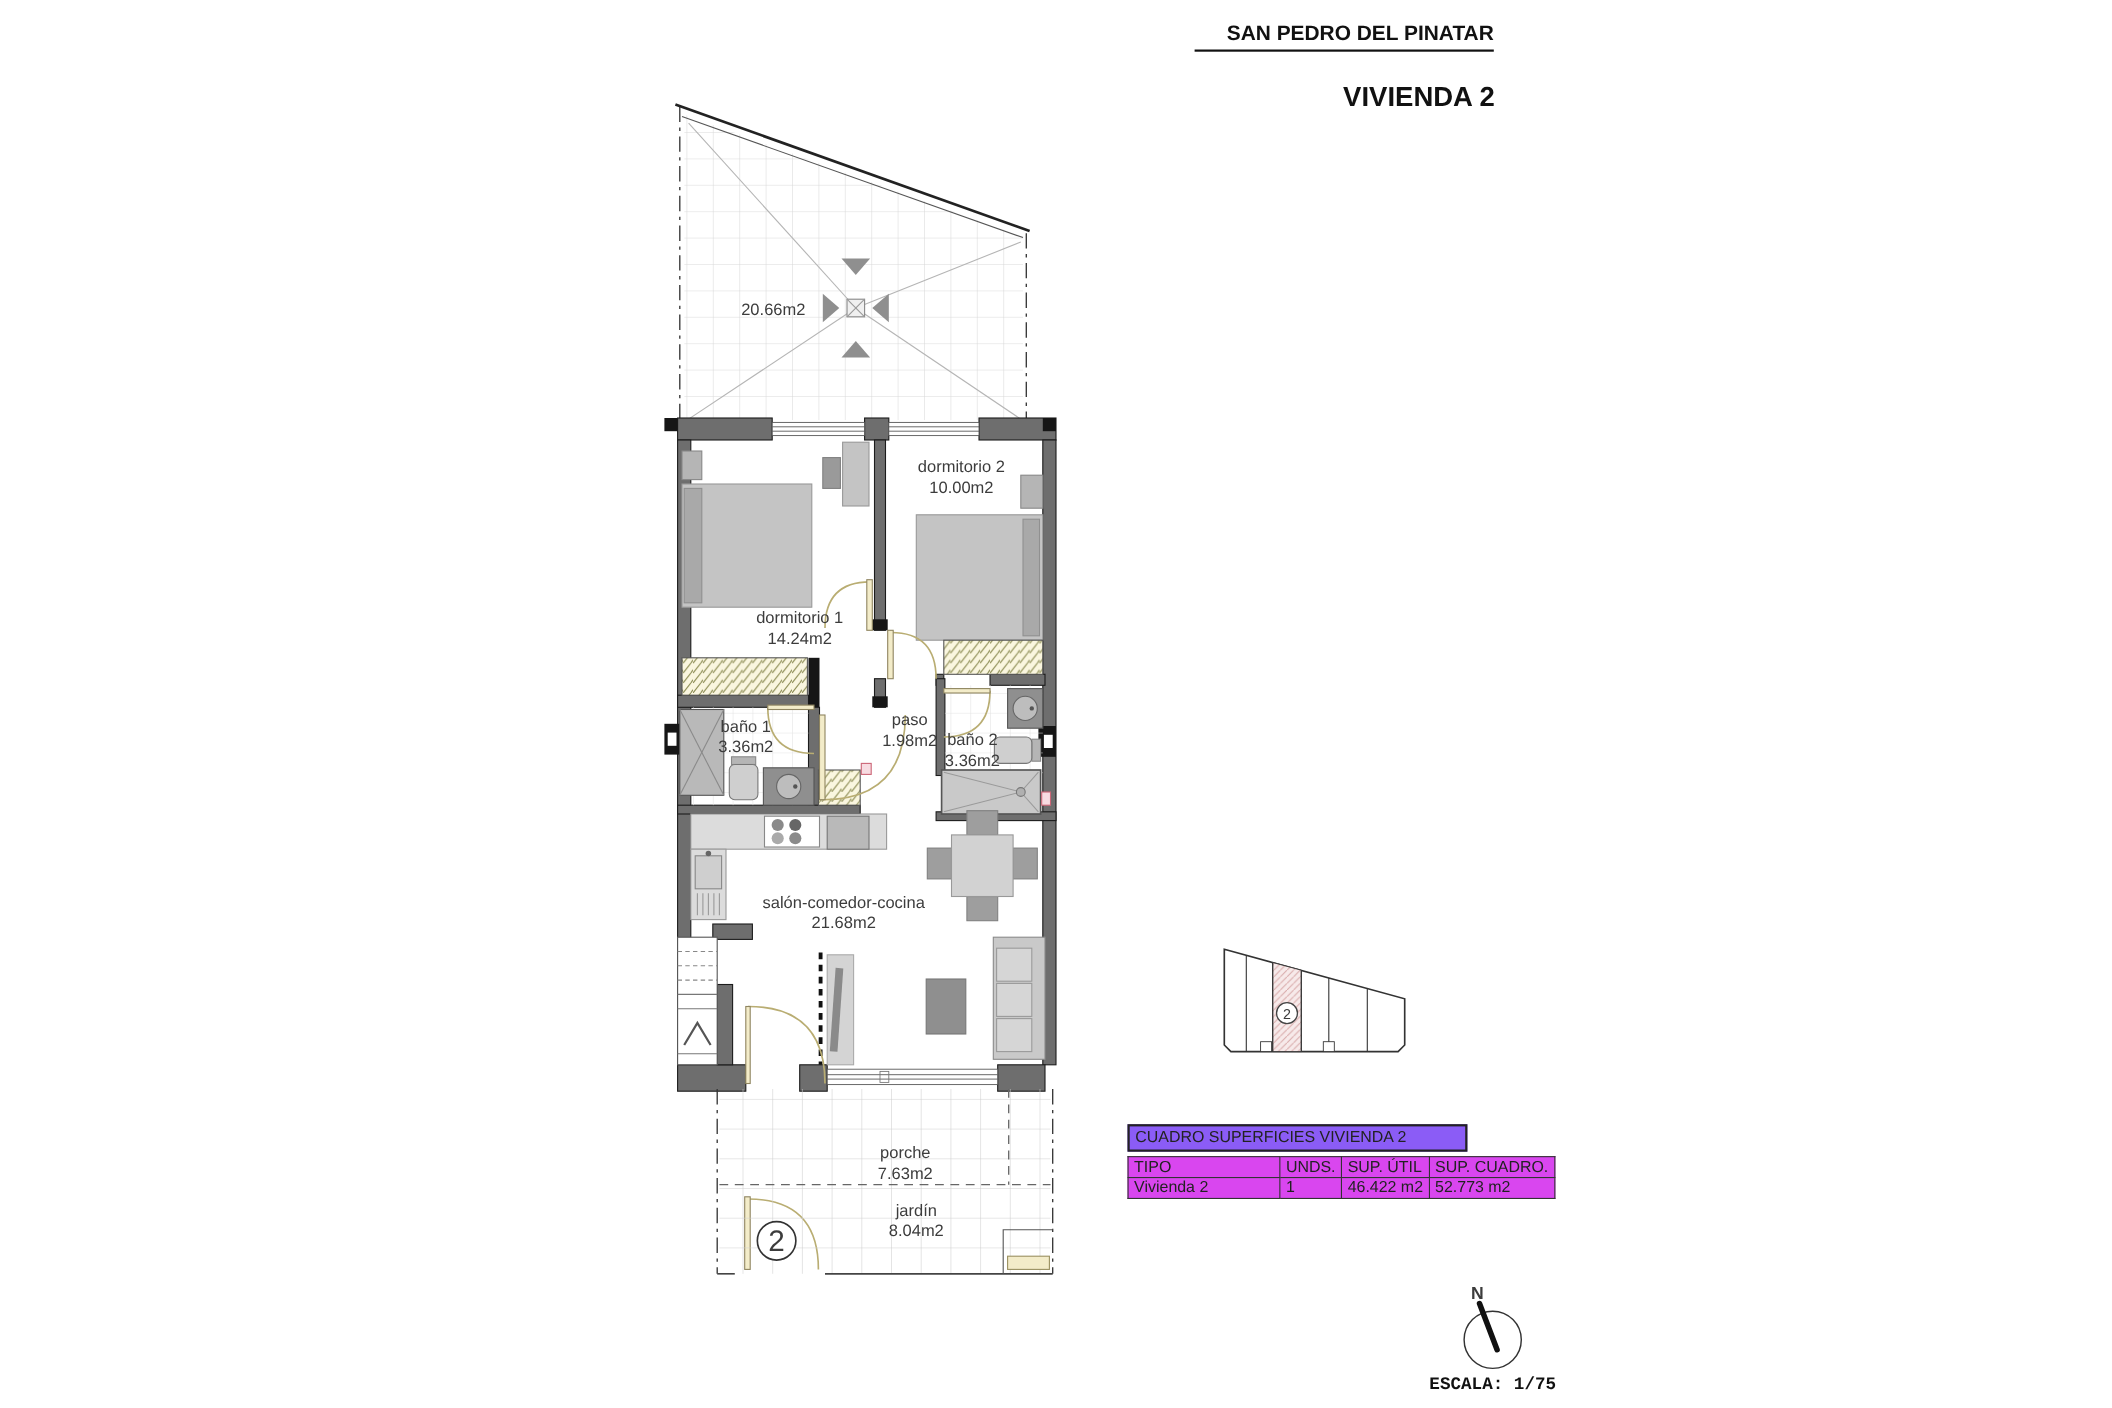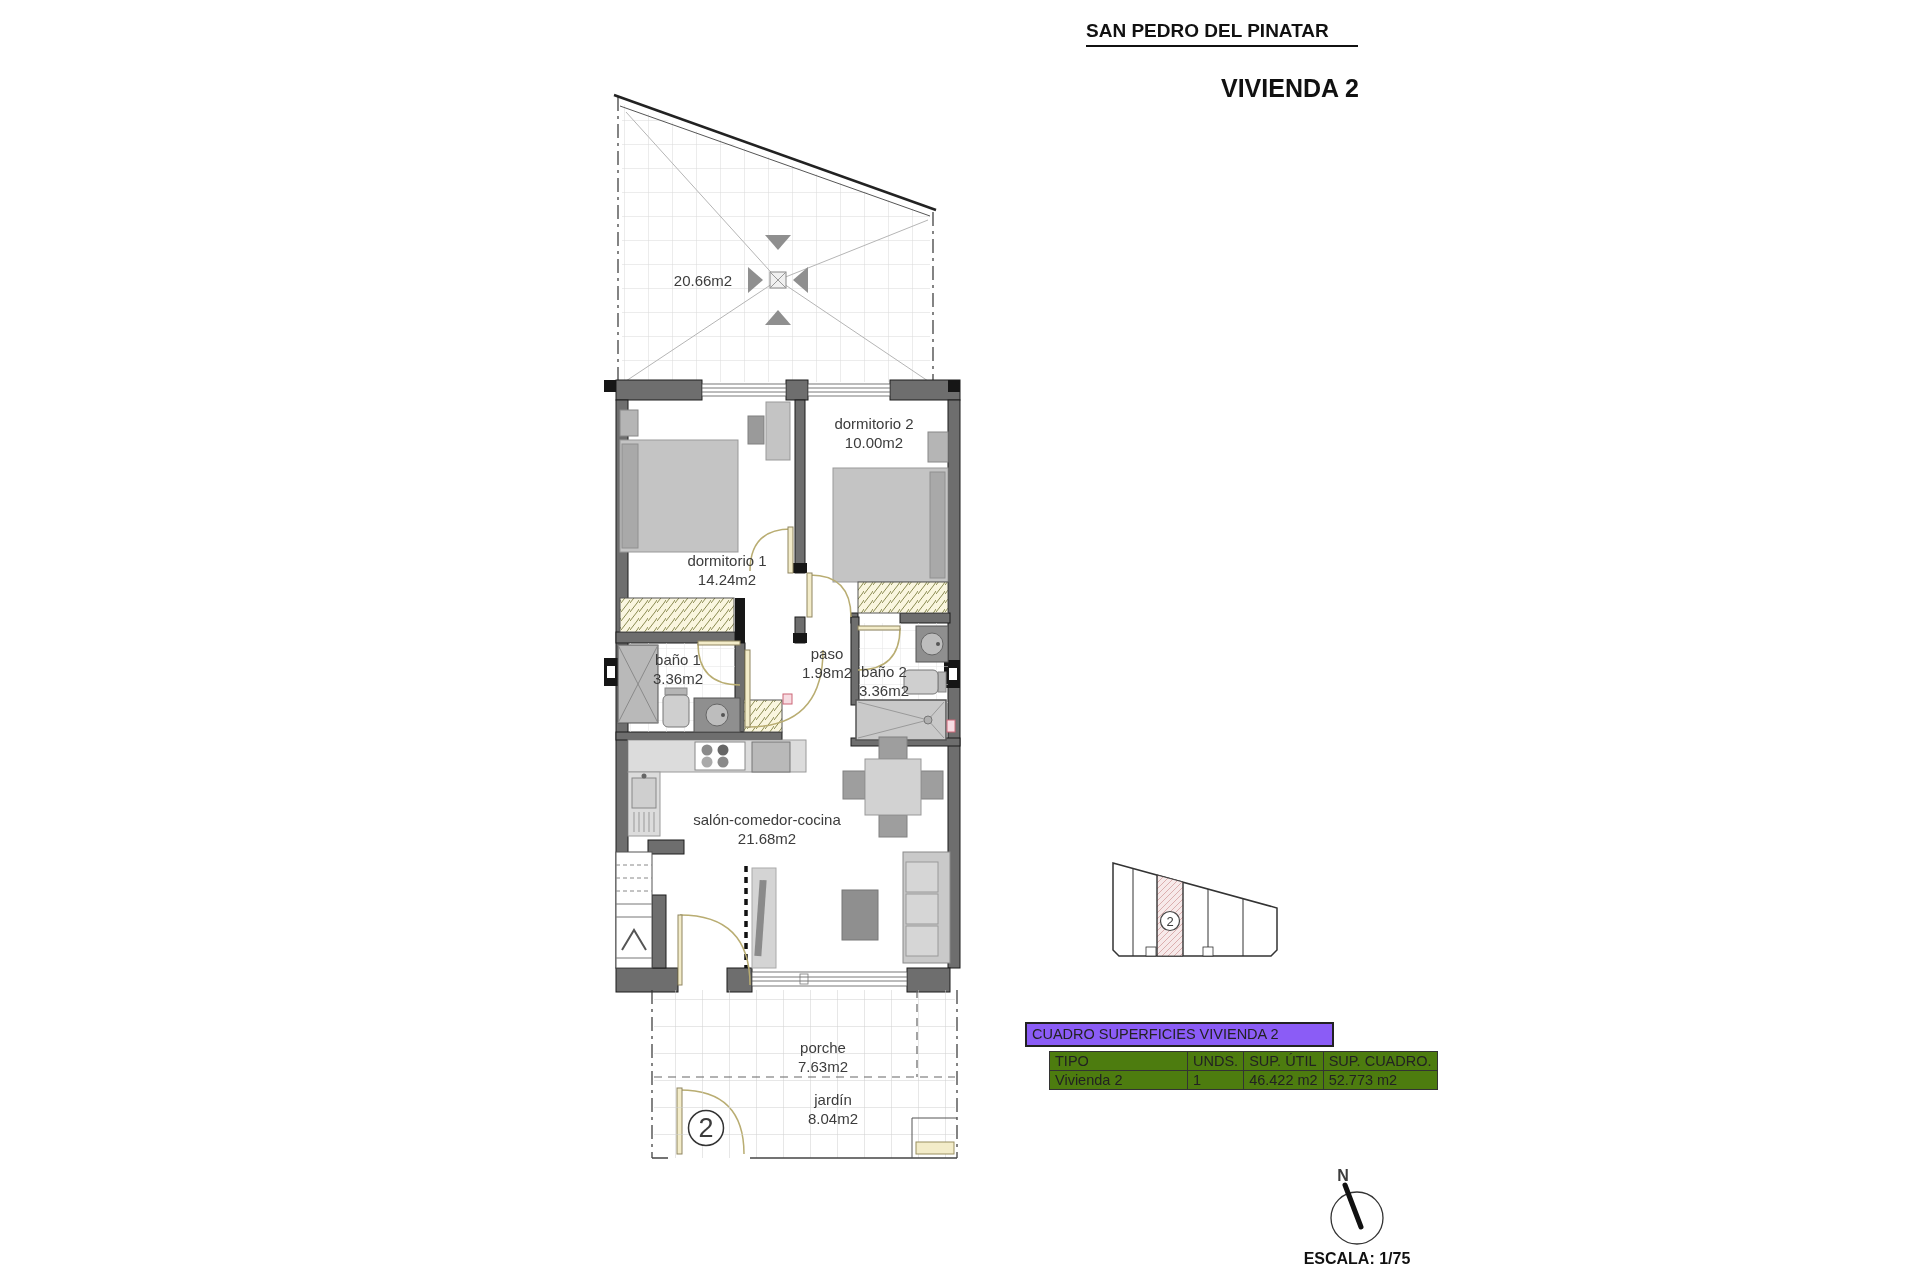--- a/index.html
+++ b/index.html
@@ -1,30 +1,30 @@
 <!DOCTYPE html>
 <html><head>
 <meta charset="utf-8">
 <style>
   html,body{margin:0;padding:0;background:#ffffff;}
   #page{position:relative;width:1920px;height:1280px;background:#fff;overflow:hidden;
         font-family:"Liberation Sans",sans-serif;color:#222;}
   svg text{font-family:"Liberation Sans",sans-serif;fill:#3c3c3c;}
   .overlay{position:absolute;}
-  #loc-title{left:1086px;top:20px;width:272px;text-align:left;font-size:19px;font-weight:bold;
+  #loc-title{left:1086px;top:20px;width:272px;text-align:right;font-size:19px;font-weight:bold;
              color:#111;border-bottom:2px solid #111;padding-bottom:3px;}
   #unit-title{left:1188px;top:74px;width:204px;text-align:center;font-size:25px;font-weight:bold;color:#111;}
   #table-wrap{left:1025px;top:1022px;}
   #table-title{width:300px;height:21px;border:2px solid #222;font-size:14.5px;line-height:21px;
                padding-left:5px;color:#222;background:#8b5cf6;}
-  table.surf{border-collapse:collapse;margin-top:4px;font-size:14.5px;color:#222;background:#4d7c0f;margin-left:24px;}
+  table.surf{border-collapse:collapse;margin-top:4px;font-size:14.5px;color:#222;background:#d946ef;}
   table.surf td,table.surf th{border:1px solid #333;height:18px;padding:0 5px;font-weight:normal;white-space:nowrap;}
   table.surf th{text-align:left;}
   table.surf .c{text-align:left;}
-  #scale-label{left:1283px;top:1250px;width:148px;text-align:center;font-size:16px;font-weight:bold;color:#111;}
+  #scale-label{left:1283px;top:1250px;width:148px;text-align:center;font-size:16px;font-weight:bold;color:#111;font-family:Liberation Mono, monospace;}
 </style>
 </head>
 <body>
 
 <div id="page">
 
 <svg width="1920" height="1280" viewBox="0 0 1920 1280" class="overlay" style="left:0;top:0">
   <defs>
     <pattern id="tiles" width="24" height="24" patternUnits="userSpaceOnUse">
       <path d="M24 0H0V24" fill="none" stroke="#d9d9d9" stroke-width="1"></path>

